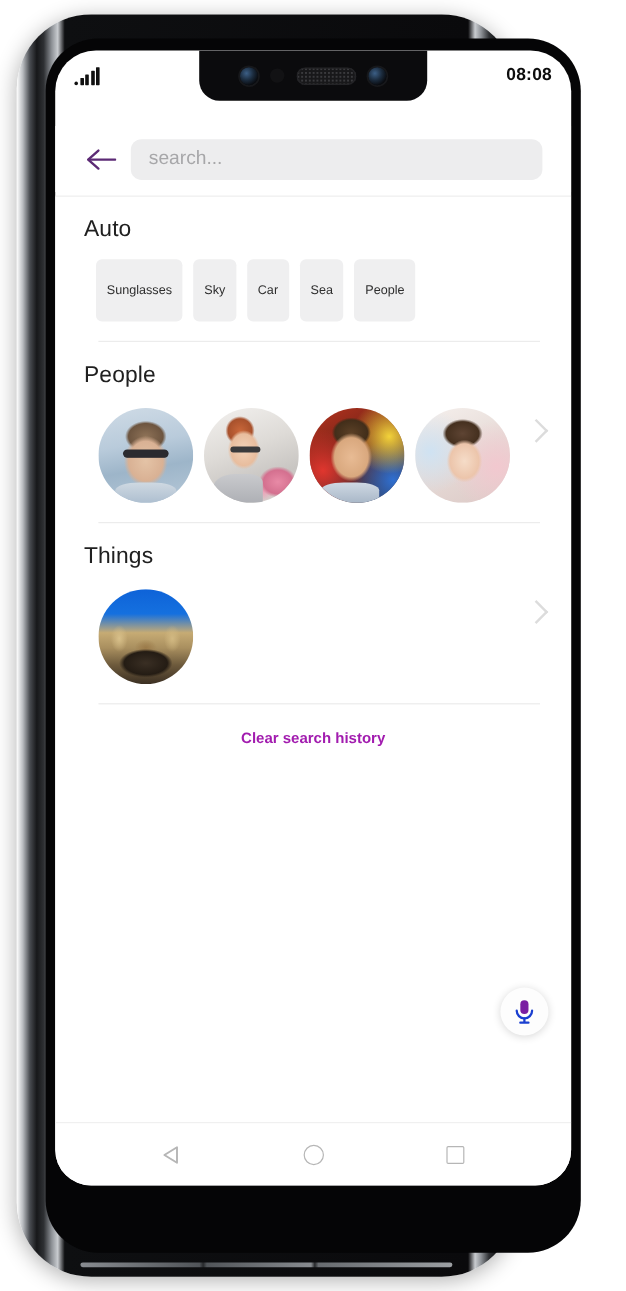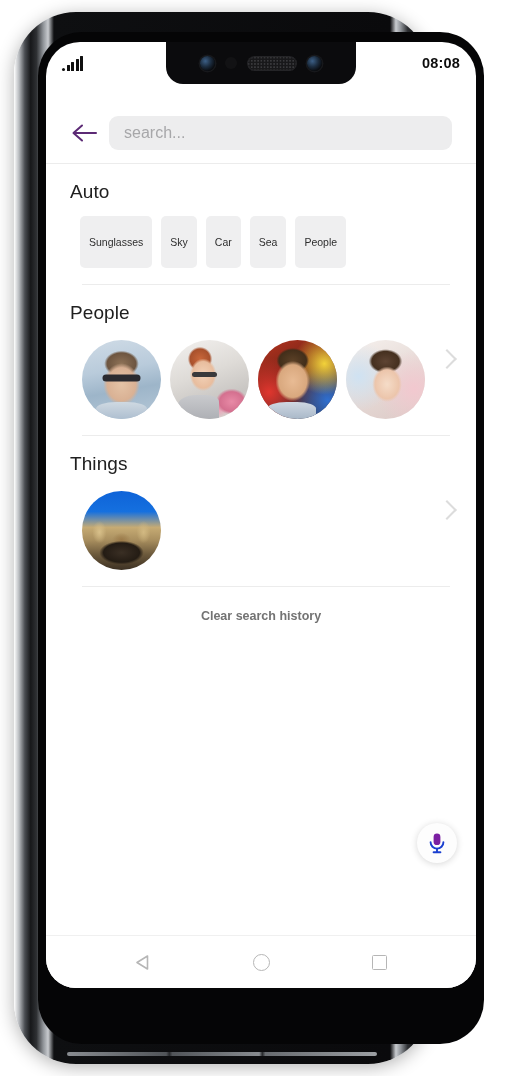--- a/index.html
+++ b/index.html
@@ -143,21 +143,21 @@
   .circle-label { margin-top: 9px; font-size: 11px; color: #9b9b9b; }
   .chev {
     position: absolute; right: 22px; top: 28px;
     width: 14px; height: 14px;
     border-top: 2.4px solid #dcdcdc; border-right: 2.4px solid #dcdcdc;
     transform: rotate(45deg); cursor: pointer;
   }
 
   
   .clear-row { text-align: center; padding: 19px 0 0 0; }
-  .clear-link { font-size: 12.5px; font-weight: 700; color: #737373; cursor: pointer; display: inline-block; text-align: center; }
+  .clear-link { font-size: 12.5px; font-weight: 700; color: #a21caf; cursor: pointer; display: inline-block; text-align: center; }
 
   
   .mic-fab {
     position: absolute; right: 19px; bottom: 72px;
     width: 40px; height: 40px; border-radius: 50%;
     background: #fdfdfd; box-shadow: 0 1px 7px rgba(0,0,0,0.16);
     display: flex; align-items: center; justify-content: center; cursor: pointer; z-index: 12;
   }
 
   

